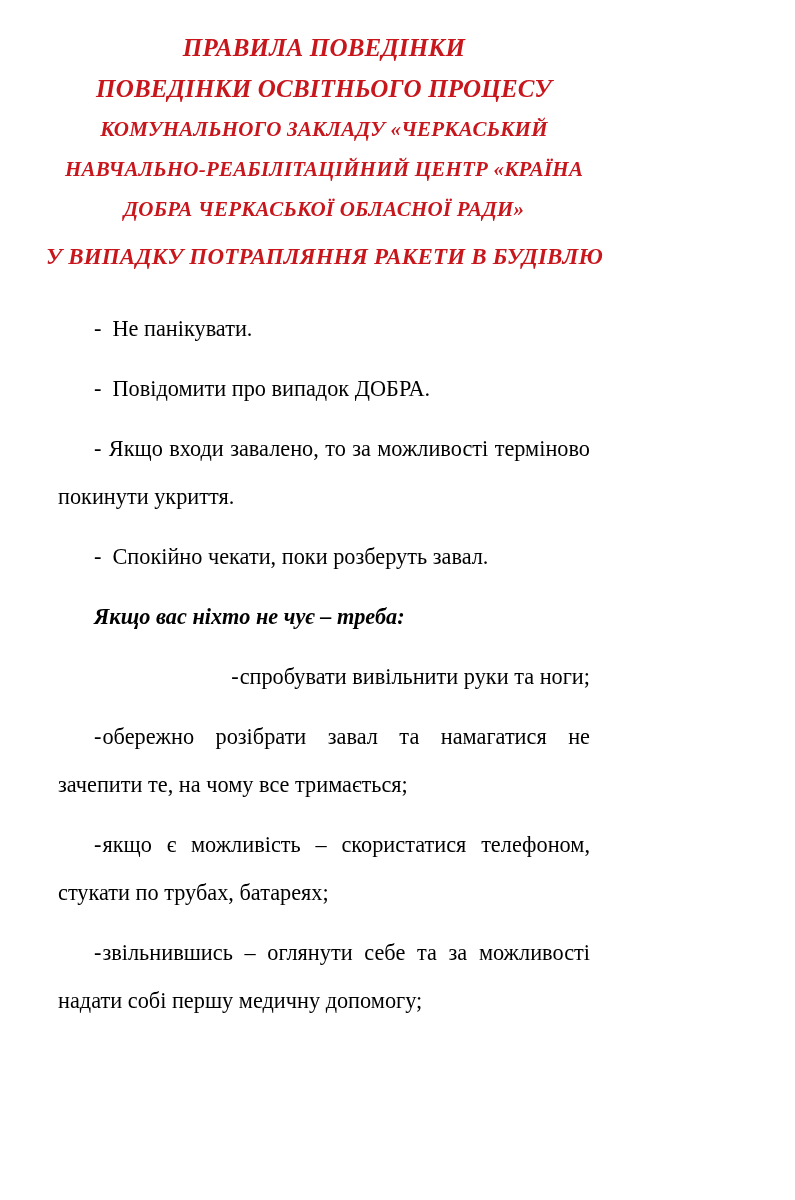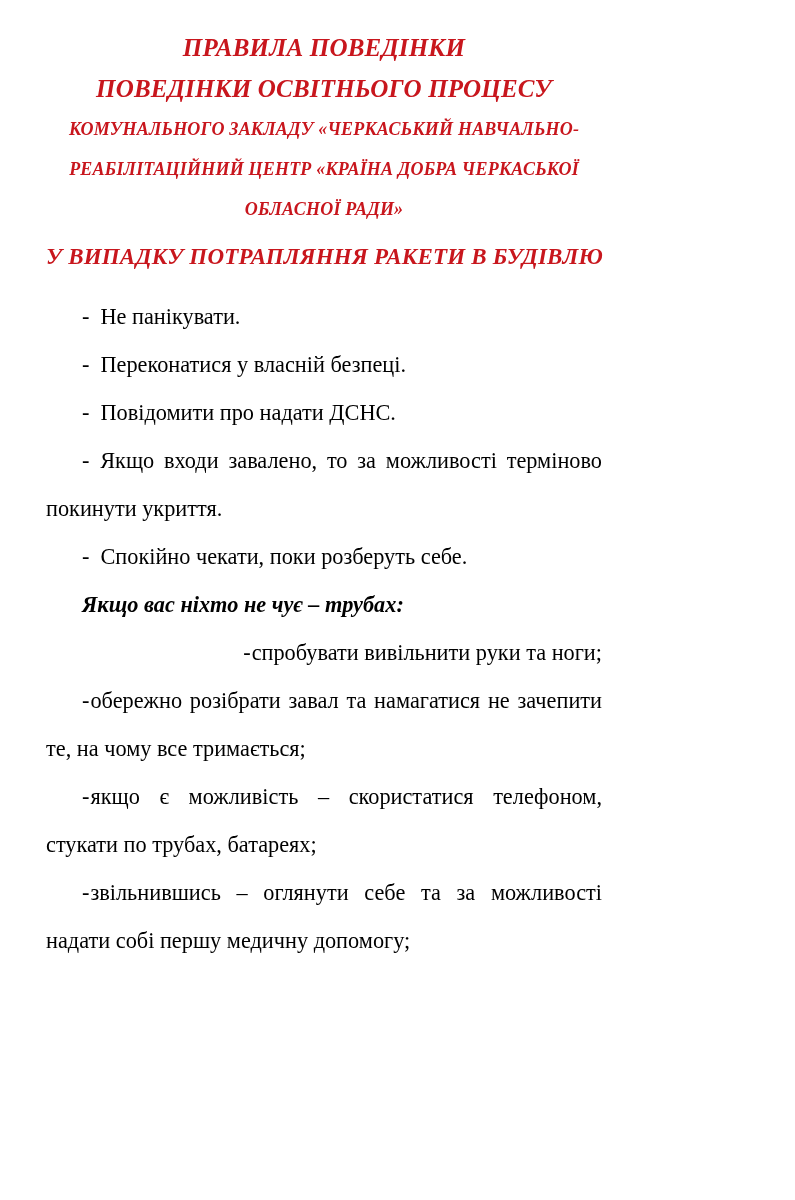--- a/index.html
+++ b/index.html
@@ -34,40 +34,40 @@
     font-weight: bold;
     font-style: italic;
     line-height: 41px;
     letter-spacing: 0.2px;
     white-space: nowrap;
   }
   .title-main {
     font-size: 25px;
   }
   .title-org {
-    font-size: 18px;
+    font-size: 21px;
     white-space: normal;
     line-height: 40px;
     padding: 0 8px;
   }
   .title-case {
     font-size: 23px;
     padding-top: 6px;
     line-height: 44px;
   }
 
   
   .body-block {
     padding-top: 14px;
     font-size: 22.3px;
     line-height: 48px;
   }
 
   .para {
-    margin: 0;
+    margin: 12px;
     text-align: justify;
     text-justify: inter-word;
     hyphens: none;
   }
   .para.dash-wide {
     text-indent: 36px;
   }
   .para.dash-wide .dash {
     padding-right: 11px;
   }
@@ -102,39 +102,36 @@
     <div class="title-line title-org">КОМУНАЛЬНОГО ЗАКЛАДУ «ЧЕРКАСЬКИЙ НАВЧАЛЬНО-РЕАБІЛІТАЦІЙНИЙ ЦЕНТР «КРАЇНА ДОБРА ЧЕРКАСЬКОЇ ОБЛАСНОЇ РАДИ»</div>
     <div class="title-line title-case">У ВИПАДКУ ПОТРАПЛЯННЯ РАКЕТИ В БУДІВЛЮ</div>
   </div>
 
   <div class="body-block">
 
     <p class="para dash-wide">
       <span class="dash">-</span><span>Не панікувати.</span>
     </p>
 
-    <p class="para dash-wide">
-      <span class="dash">-</span><span>Переконатися у власній безпеці.</span>
-    </p>
 
     <p class="para dash-wide">
-      <span class="dash">-</span><span>Повідомити про надати ДСНС.</span>
+      <span class="dash">-</span><span>Повідомити про випадок ДОБРА.</span>
     </p>
 
 
     <p class="para tight">
       <span class="dash">-</span>
       <span>Якщо входи завалено, то за можливості терміново покинути укриття.</span>
     </p>
 
     <p class="para dash-wide">
-      <span class="dash">-</span><span>Спокійно чекати, поки розберуть себе.</span>
+      <span class="dash">-</span><span>Спокійно чекати, поки розберуть завал.</span>
     </p>
 
-    <p class="para emph">Якщо вас ніхто не чує – трубах:</p>
+    <p class="para emph">Якщо вас ніхто не чує – треба:</p>
 
     <p class="para tight noindent" style="text-indent:36px;">
       <span class="dash">-</span><span>спробувати вивільнити руки та ноги;</span>
     </p>
 
 
     <p class="para tight">
       <span class="dash">-</span><span>обережно розібрати завал та намагатися не зачепити те, на чому все тримається;</span>
     </p>
 

